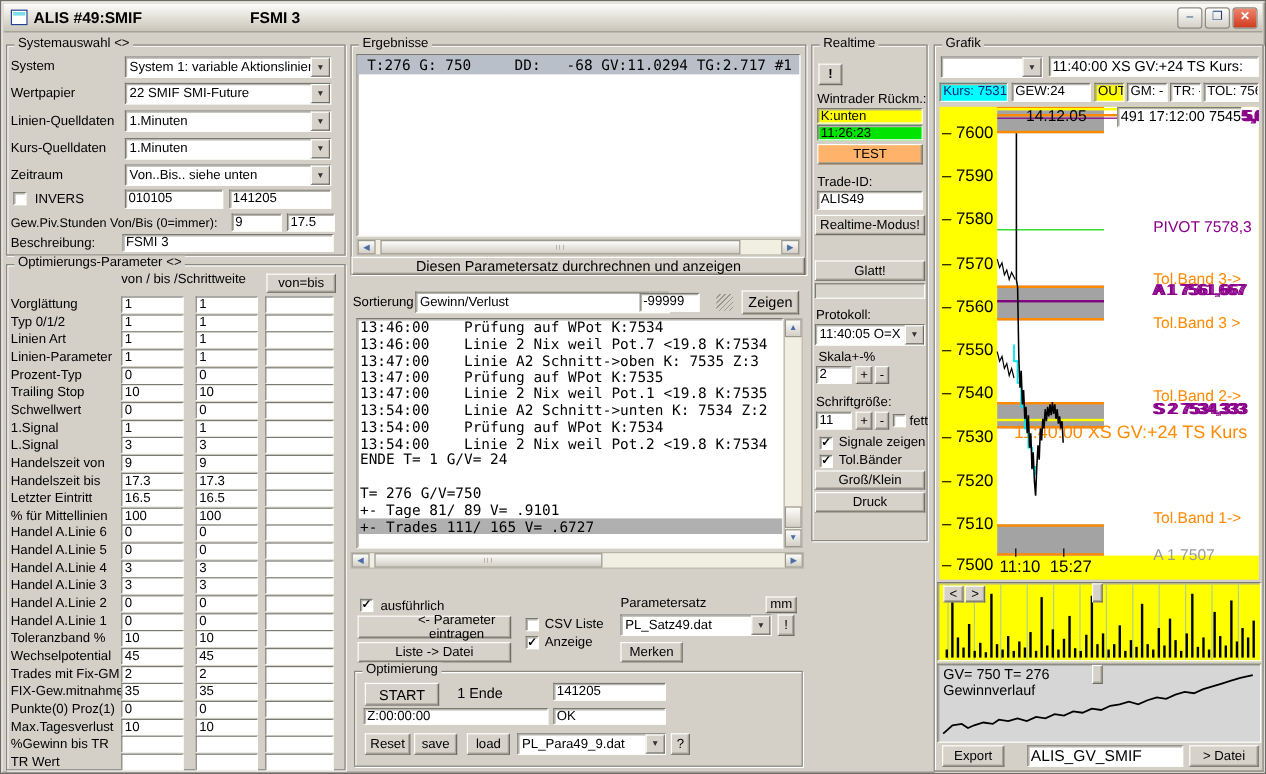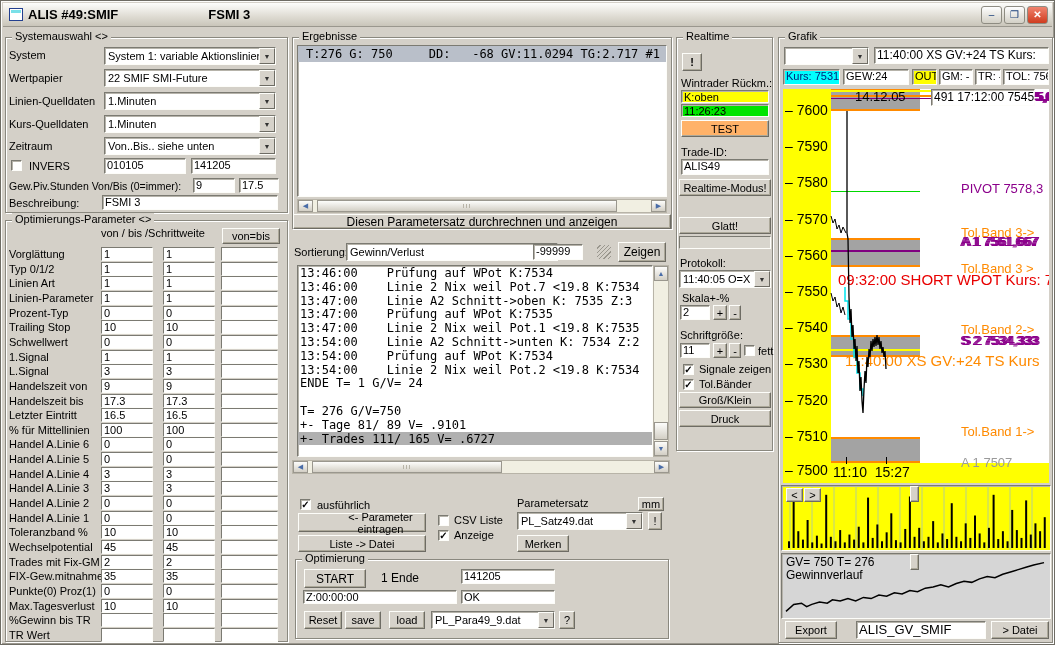--- a/index.html
+++ b/index.html
@@ -341,21 +341,21 @@
       <span class="dd-text">PL_Para49_9.dat</span>
       <span class="dd-btn">▼</span>
     </div>
   <div class="abs btn" style="left:558px;top:610px;width:16px;height:18px;">?</div>
 
   <div class="abs group" style="left:675px;top:36px;width:97px;height:414px;">
     <span class="group-label">Realtime</span>
   </div>
   <div class="abs btn" style="left:681px;top:52px;width:20px;height:18px;font-weight:bold;">!</div>
   <span class="abs lbl" style="left:680px;top:76px;">Wintrader Rückm.:</span>
-  <div class="abs field" style="left:680px;top:89px;width:88px;height:13px;background:#ffff00;">K:oben</div>
+  <div class="abs field" style="left:680px;top:89px;width:88px;height:13px;background:#ffff00;">K:unten</div>
   <div class="abs field" style="left:680px;top:103px;width:88px;height:13px;background:#00e400;">11:26:23</div>
   <div class="abs btn" style="left:680px;top:119px;width:88px;height:17px;background:#ffb269;">TEST</div>
   <span class="abs lbl" style="left:680px;top:145px;">Trade-ID:</span>
   <div class="abs field" style="left:680px;top:158px;width:88px;height:16px;">ALIS49</div>
   <div class="abs btn" style="left:678px;top:178px;width:92px;height:17px;">Realtime-Modus!</div>
   <div class="abs btn" style="left:678px;top:216px;width:92px;height:17px;">Glatt!</div>
   <div class="abs sunken-gray" style="left:678px;top:235px;width:92px;height:13px;"></div>
   <span class="abs lbl" style="left:679px;top:256px;">Protokoll:</span>
   <div class="abs dd" style="left:678px;top:269px;width:92px;height:18px;">
       <span class="dd-text">11:40:05 O=X</span>
@@ -417,21 +417,20 @@
         <div class="chart-label" style="left:178px;top:171.66px;color:#ff8a00;">Tol.Band 3 &gt;</div>
         <div class="abs" style="left:48px;top:246.44px;width:89px;height:21.71999999999997px;background:#a3a3a3;border-top:2px solid #ff8a00;border-bottom:2px solid #ff8a00;"></div>
         <div class="abs" style="left:48px;top:259.71454000000136px;width:89px;height:2px;background:#ffff00;"></div>
         <div class="chart-label" style="left:178px;top:233.44px;color:#ff8a00;">Tol.Band 2-&gt;</div>
         <div class="chart-label garble" style="left:178px;top:243.71454000000136px;color:#8b008b;">S 2 7534,333</div>
         <div class="abs" style="left:48px;top:347.8px;width:89px;height:26.19999999999999px;background:#a3a3a3;border-top:2px solid #ff8a00;border-bottom:2px solid #ff8a00;"></div>
         <div class="chart-label" style="left:178px;top:334.8px;color:#ff8a00;">Tol.Band 1-&gt;</div>
         <div class="chart-label " style="left:178px;top:366px;color:#9a9a9a;">A 1 7507</div>
         <div class="abs" style="left:48px;top:101.64px;width:89px;height:1px;background:#00d800;"></div>
         <div class="chart-label" style="left:178px;top:91.64px;color:#8b008b;">PIVOT 7578,3</div>
-        <div class="chart-label" style="left:55px;top:182px;font-size:15px;color:#e80000;">09:32:00 SHORT WPOT Kurs: 7</div>
         <div class="chart-label" style="left:62px;top:263px;font-size:15px;color:#ff8a00;">11:40:00 XS GV:+24 TS Kurs</div>
         <div class="abs" style="left:50px;top:375px;font-size:14px;color:#000;">11:10&nbsp;&nbsp;15:27</div>
         <div class="abs" style="left:63px;top:368px;width:1px;height:7px;background:#000;"></div>
         <div class="abs" style="left:103px;top:368px;width:1px;height:7px;background:#000;"></div>
       </div>
 
     <div class="abs" style="left:48px;top:1px;width:102px;height:2px;background:#ffff00;"></div>
     <div class="abs" style="left:48px;top:6px;width:102px;height:2px;background:#ff8a00;"></div>
     <div class="abs" style="left:48px;top:9px;width:102px;height:1px;background:#800080;"></div>
     <div class="abs" style="left:72px;top:0;font-size:13px;color:#000;">14.12.05</div>

